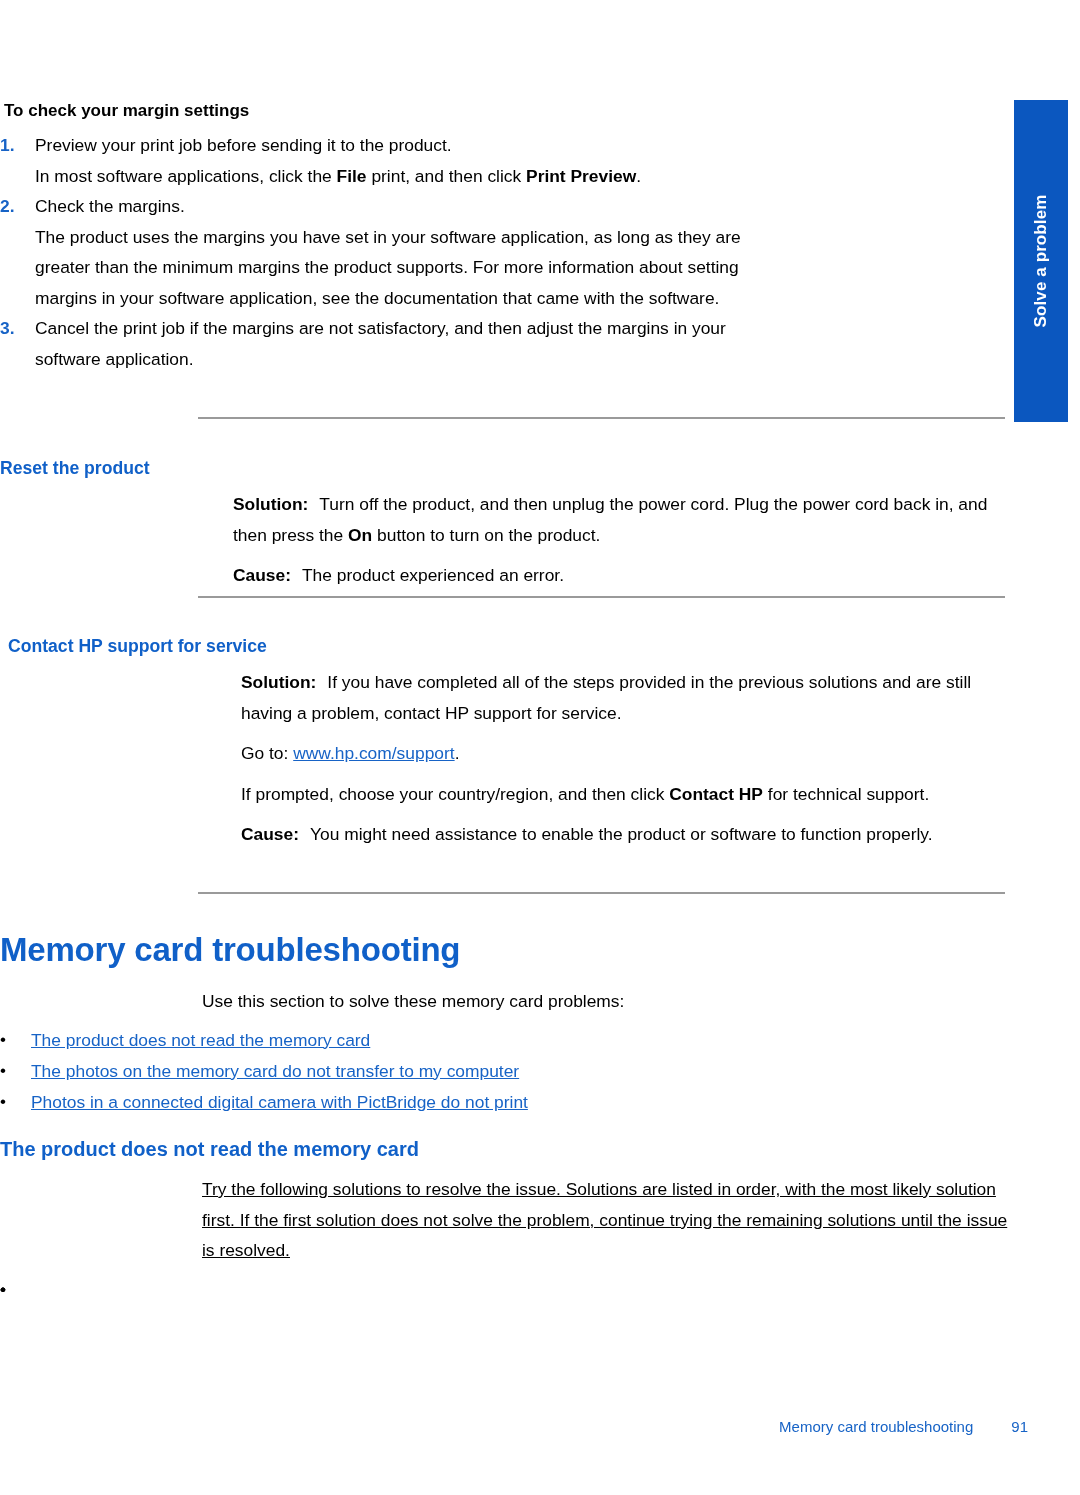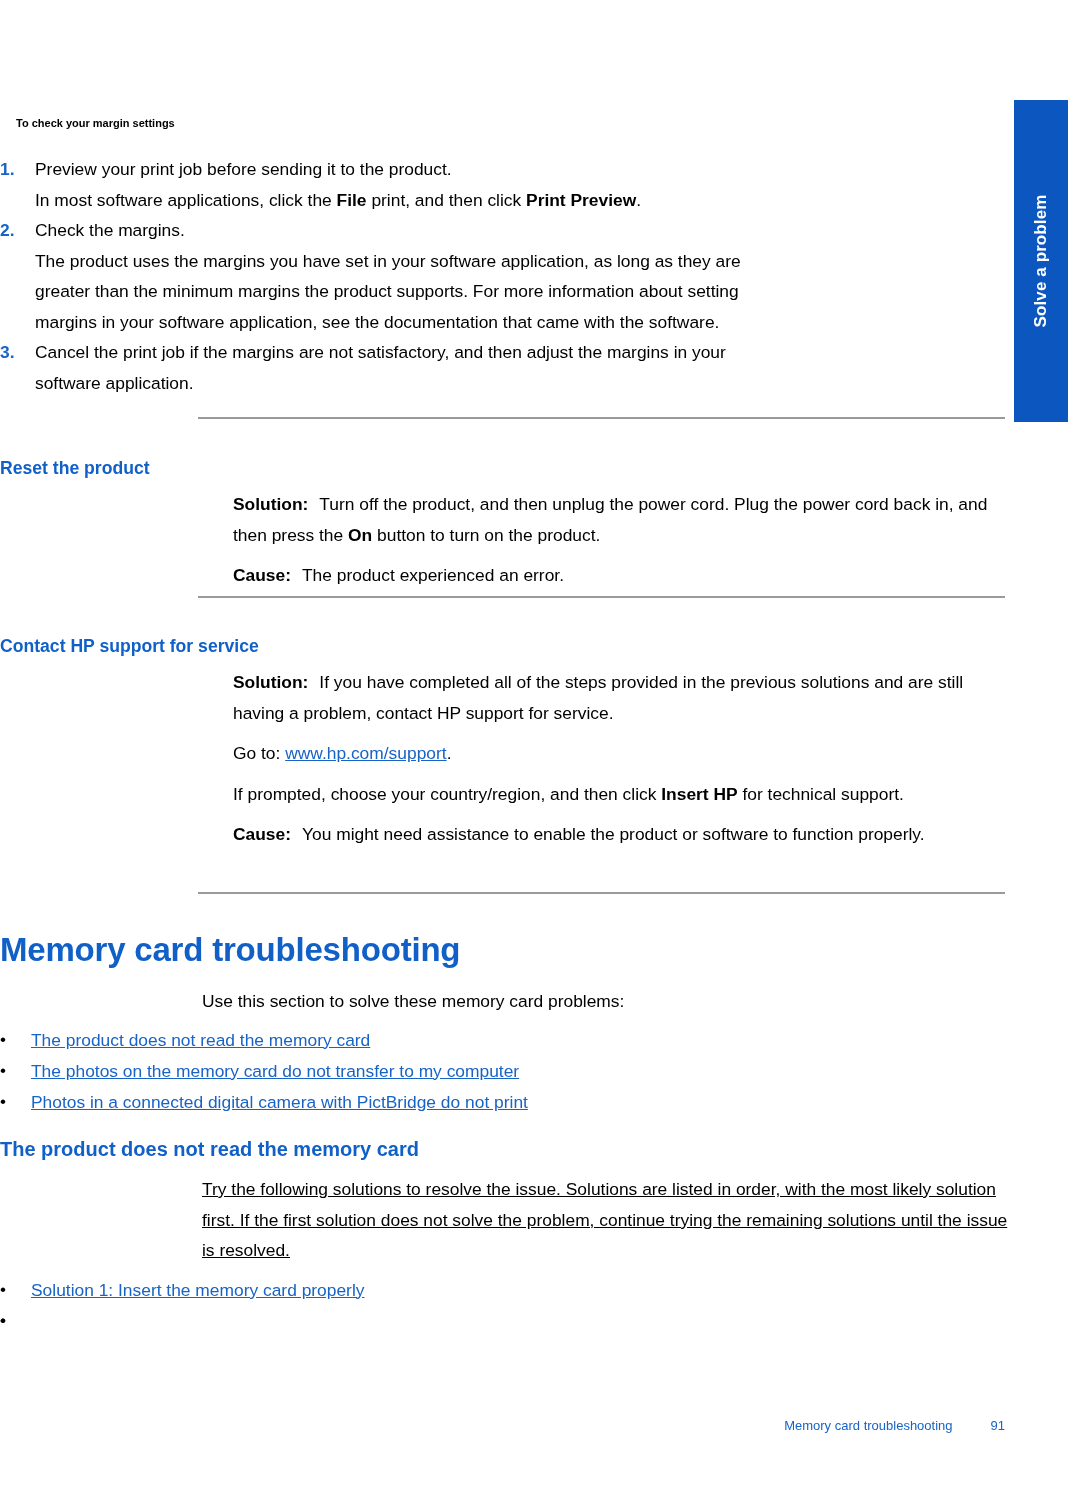--- a/index.html
+++ b/index.html
@@ -66,23 +66,23 @@
   
   .indent-body { margin-left: 202px; width: 805px; }
   
   .indent-proc { margin-left: 233px; width: 775px; }
   
   .indent-head { margin-left: 98px; width: 910px; }
   
   .indent-sub  { margin-left: 198px; width: 810px; }
 
   h3.proc-title {
-    font-size: 11px;
-    font-weight: bold;
-    margin: 16px;
+    font-size: 17px;
+    font-weight: bold;
+    margin: 4px;
     line-height: 30px;
   }
 
   
   ol.steps {
     list-style: none;
     margin: 0;
     padding: 0;
   }
   ol.steps > li {
@@ -175,21 +175,22 @@
   }
 
   
   .footer {
     position: absolute;
     left: 0;
     top: 1418px;
     width: 1010px;
     text-align: right;
     color: #1763c6;
-    font-size: 13px;
+    font-size: 15px;
+    padding-left: 23px;
   }
   .footer .ftitle { margin-right: 38px; }
   .footer .fpage  { margin-right: 5px; }
 </style>
 </head>
 <body>
 
 <div class="page">
 
   <div class="side-tab">
@@ -243,33 +244,33 @@
         <span class="lbl">Solution:</span><span class="gap"></span><span>Turn off the product, and then unplug the power cord. Plug the power cord back in, and then press the </span><span class="b">On</span><span> button to turn on the product.</span>
       </div>
 
       <div class="labelled indent-proc" style="margin-top:10px;">
         <span class="lbl">Cause:</span><span class="gap"></span><span>The product experienced an error.</span>
       </div>
     </div>
 
     <div class="rule" style="position:absolute; left:0; top:596px;"></div>
 
-    <div style="position:absolute; left:0; top:634px; width:1010px;">
+    <div style="position:absolute; left:8px; top:634px; width:1010px;">
       <h3 class="h3-blue indent-sub">Contact HP support for service</h3>
 
       <div class="labelled indent-proc" style="margin-top:9px;">
         <span class="lbl">Solution:</span><span class="gap"></span><span>If you have completed all of the steps provided in the previous solutions and are still having a problem, contact HP support for service.</span>
       </div>
 
       <div class="para indent-proc" style="margin-top:10px;">
         <span>Go to: </span><a class="inline-url">www.hp.com/support</a><span>.</span>
       </div>
 
       <div class="para indent-proc" style="margin-top:10px;">
-        <span>If prompted, choose your country/region, and then click </span><span class="b">Insert HP</span><span> for technical support.</span>
+        <span>If prompted, choose your country/region, and then click </span><span class="b">Contact HP</span><span> for technical support.</span>
       </div>
 
       <div class="labelled indent-proc" style="margin-top:10px;">
         <span class="lbl">Cause:</span><span class="gap"></span><span>You might need assistance to enable the product or software to function properly.</span>
       </div>
     </div>
 
     <div class="rule" style="position:absolute; left:0; top:892px;"></div>
 
     <div style="position:absolute; left:0; top:930px; width:1010px;">
@@ -294,21 +295,20 @@
     </div>
 
     <div style="position:absolute; left:0; top:1136px; width:1010px;">
       <h2 class="h2-blue indent-head">The product does not read the memory card</h2>
 
       <div class="para indent-body" style="margin-top:12px; width:810px;text-decoration:underline;">Try the following solutions to resolve the issue. Solutions are listed in order, with the most likely solution first. If the first solution does not solve the problem, continue trying the remaining solutions until the issue is resolved.</div>
 
       <ul class="linklist indent-body" style="margin-top:9px;">
         <li>
           <span class="bullet">•</span>
-          <a class="xref">Solution 1: Insert the memory card properly</a>
         </li>
         <li>
           <span class="bullet">•</span>
         </li>
         <li>
           <span class="bullet">•</span>
         </li>
       </ul>
     </div>
 

